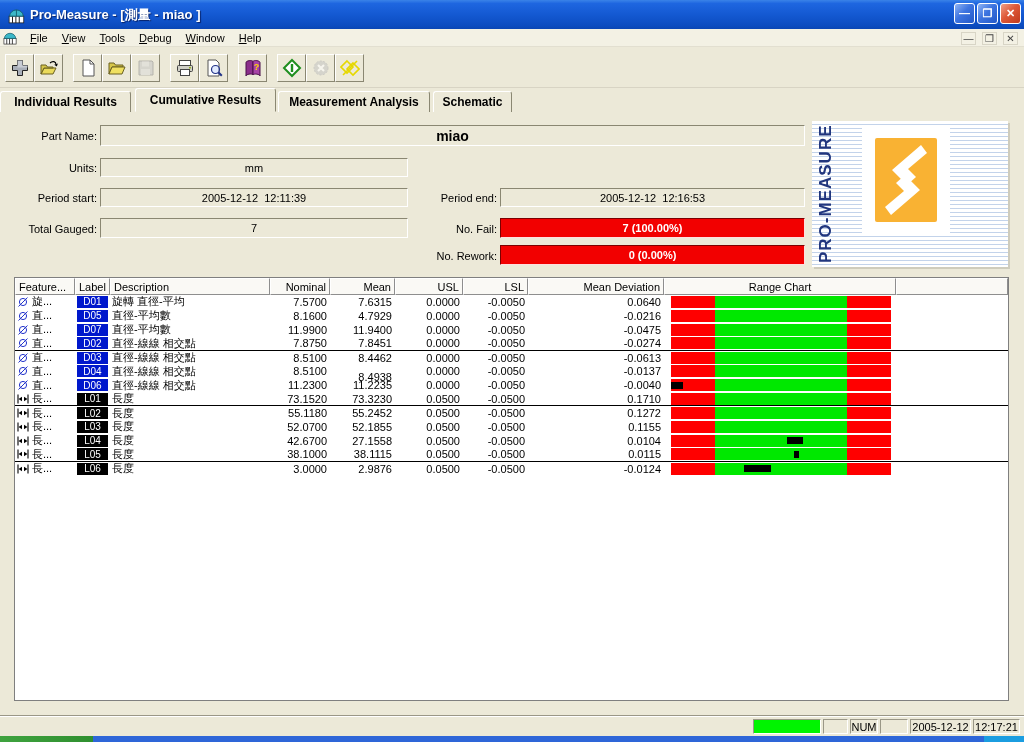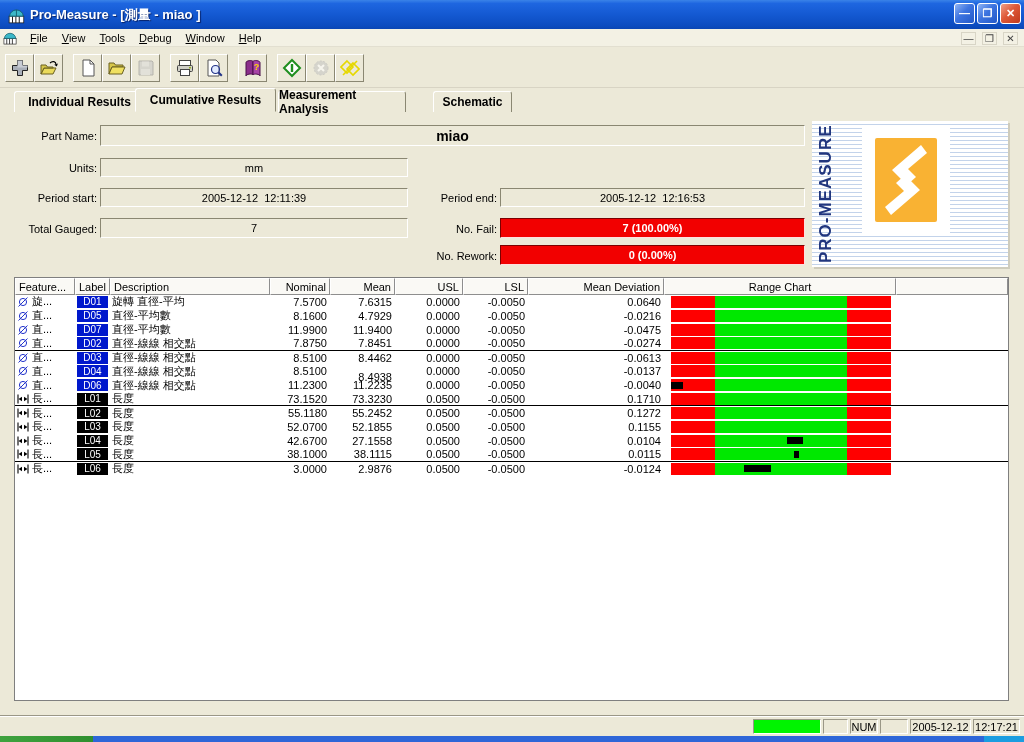--- a/index.html
+++ b/index.html
@@ -217,27 +217,27 @@
             <polygon points="7,3 13,9 7,15 1,9"></polygon>
             <polygon points="13,5 19,11 13,17 7,11"></polygon>
             <line x1="3" y1="17" x2="17" y2="3"></line>
           </g>
         </svg>
       </span>
     </span>
   </div>
 
 <div class="tabstrip" id="tabstrip">
-    <div class="tab" style="left: 14px; width: 131px;">
+    <div class="tab" style="left: 0; width: 131px;">
       <span>Individual Results</span>
     </div>
     <div class="tab active" style="left: 135px; width: 141px;">
       <span>Cumulative Results</span>
     </div>
-    <div class="tab" style="left: 278px; width: 128px;">
+    <div class="tab" style="left: 278px; width: 152px;">
       <span>Measurement Analysis</span>
     </div>
     <div class="tab" style="left: 433px; width: 79px;">
       <span>Schematic</span>
     </div>
   </div>
 
 <div>
   <span class="flabel" style="top:130px;">Part Name:</span>
   <div class="ffield partname" style="left:100px;top:125px;width:705px;height:21px;">miao</div>

